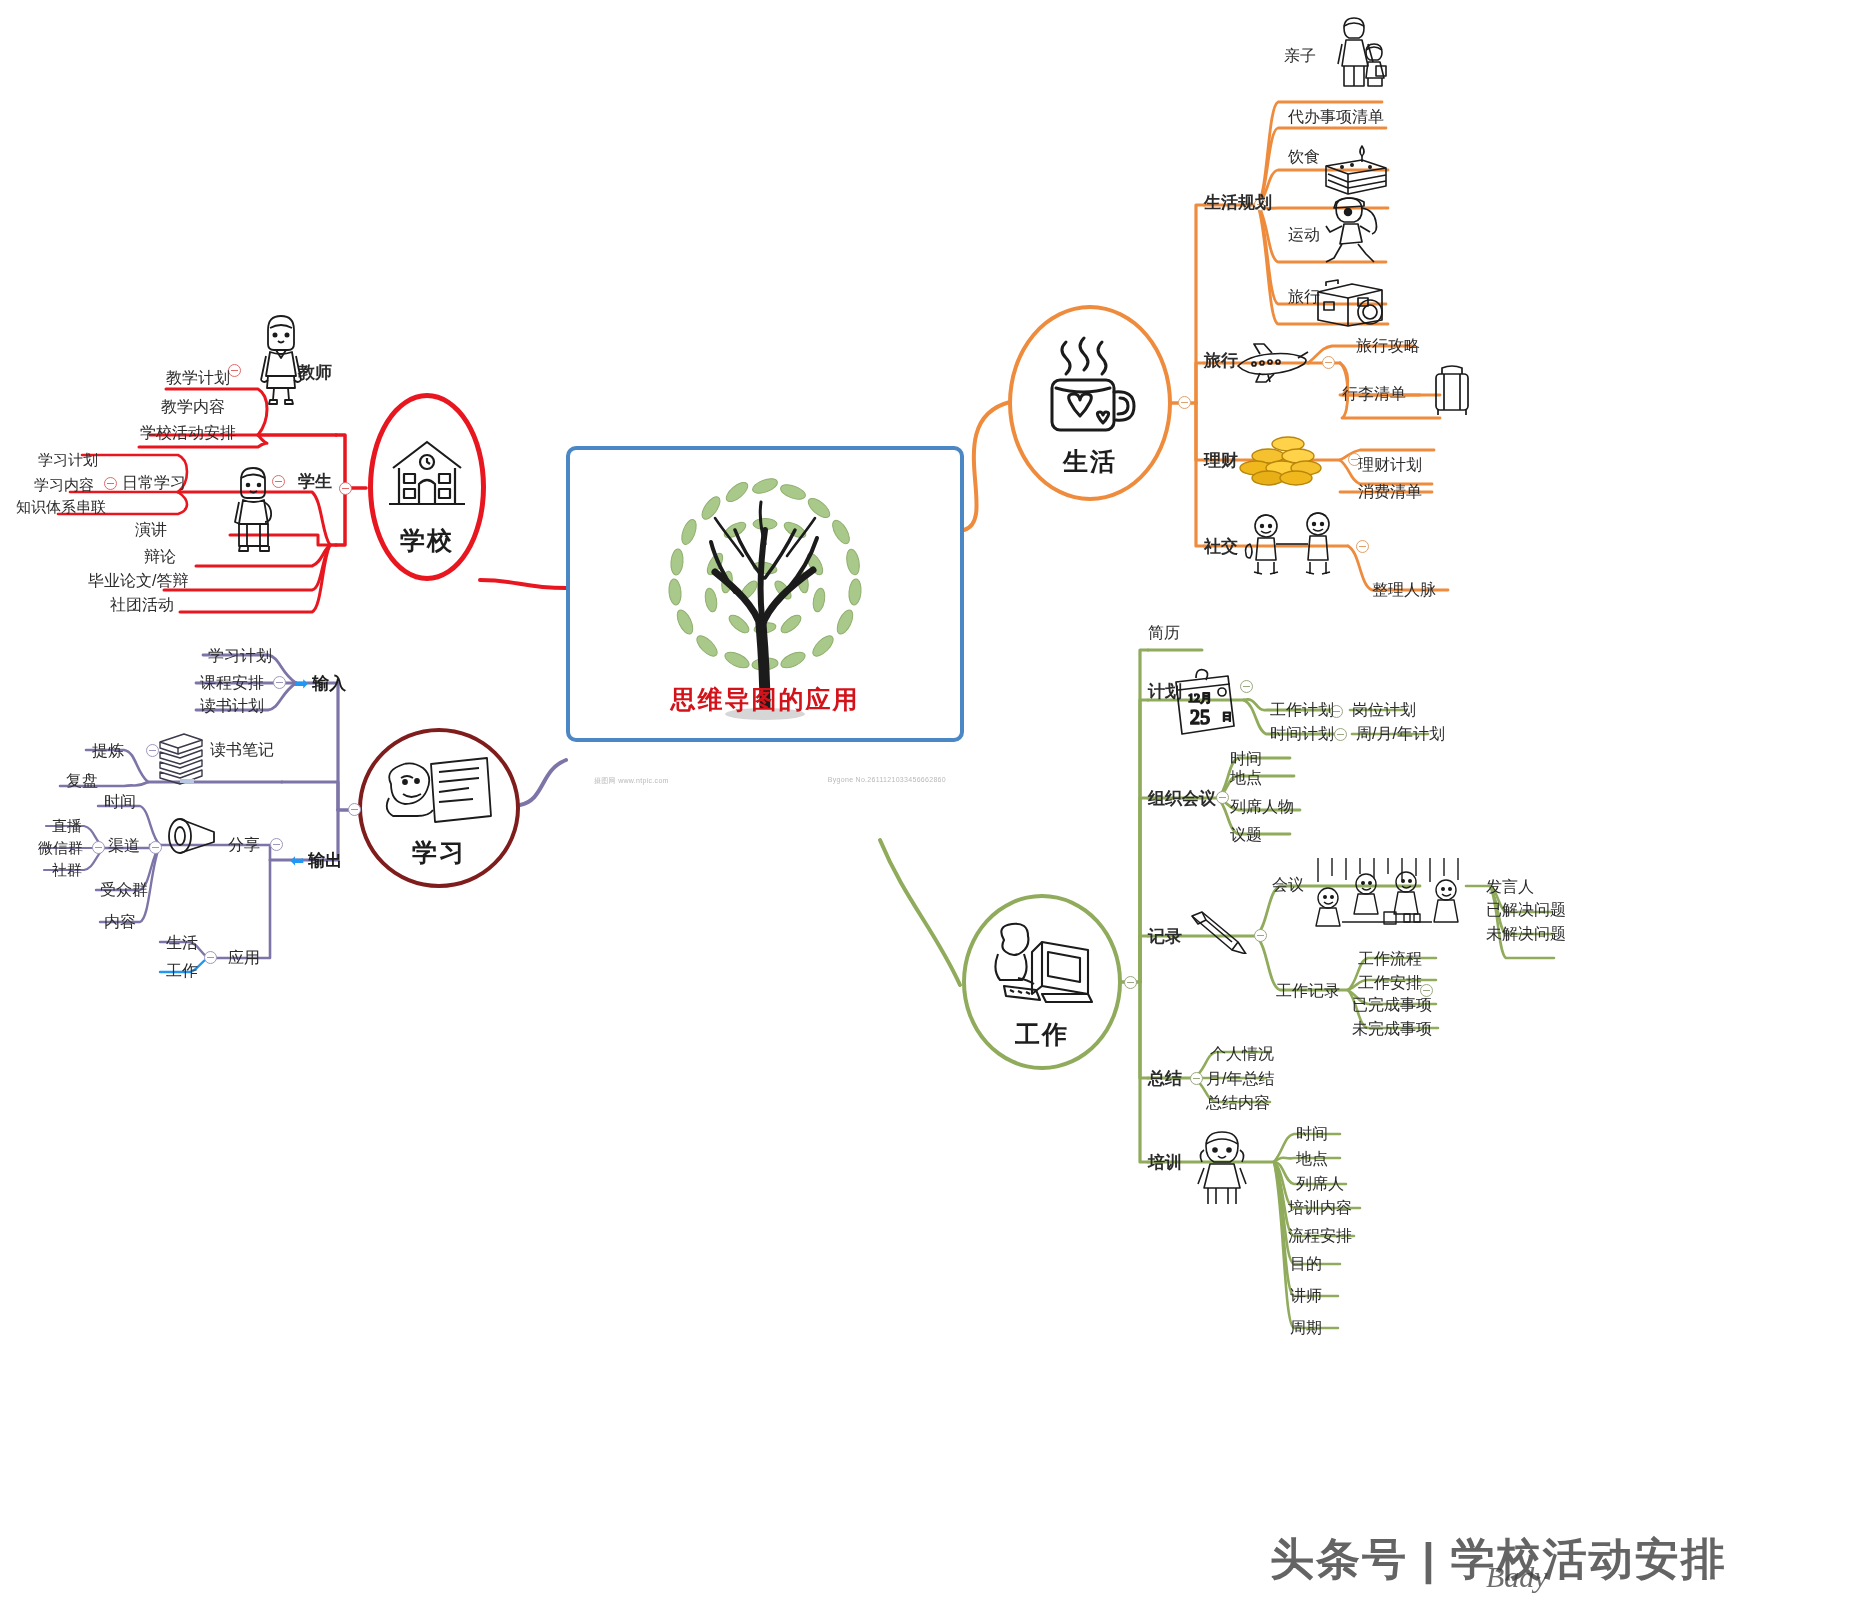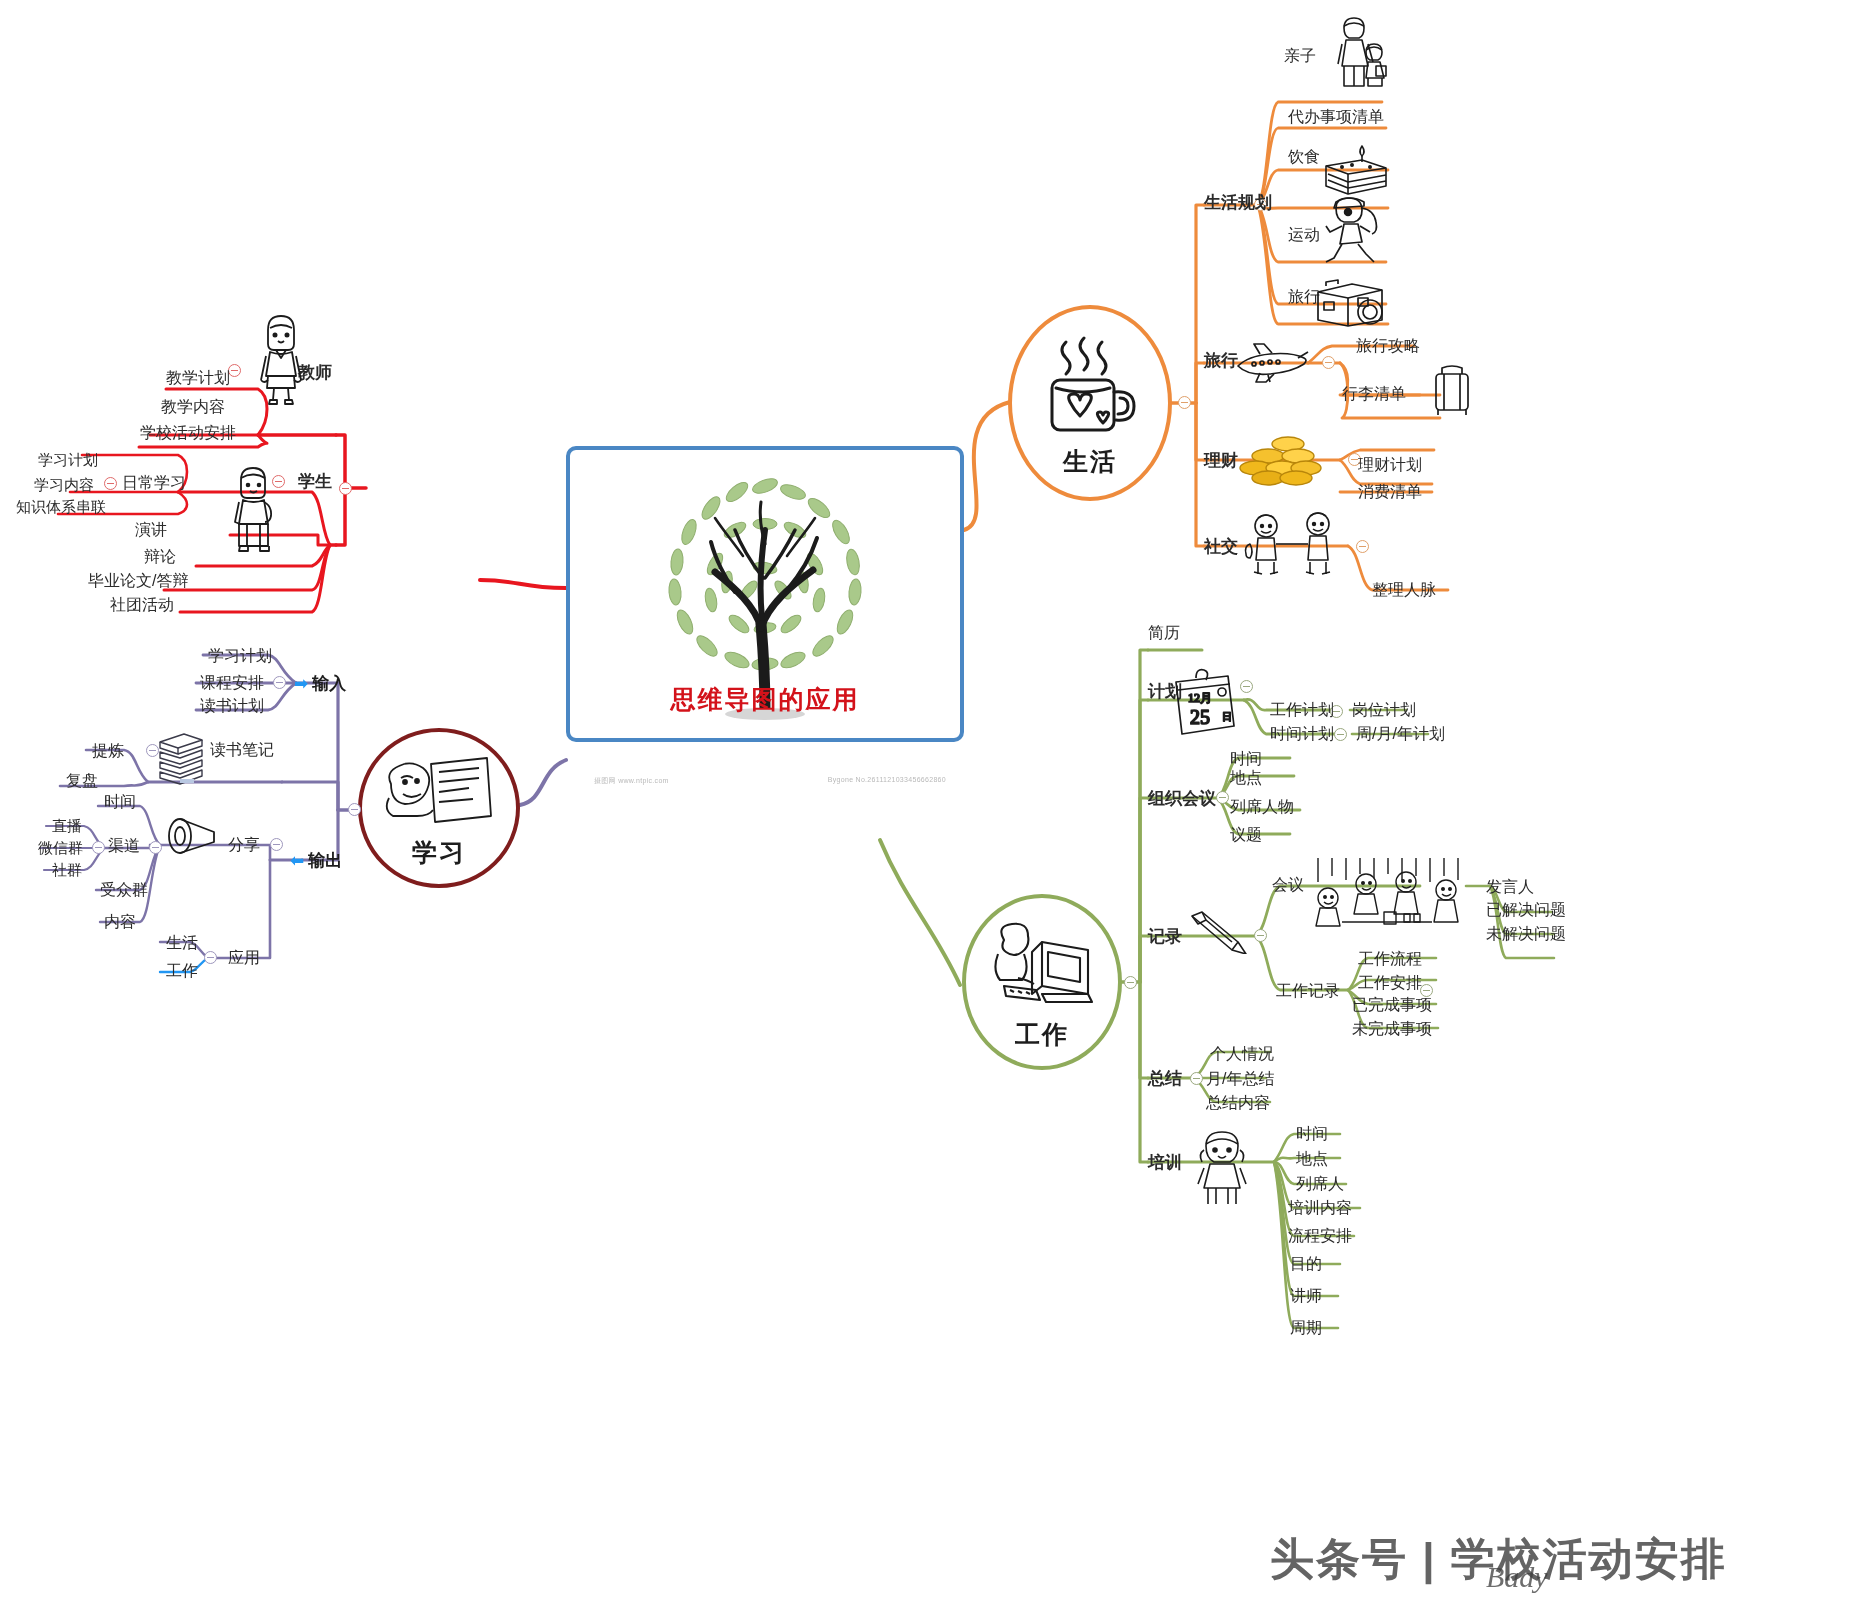--- a/index.html
+++ b/index.html
@@ -341,20 +341,39 @@
 
           <ellipse cx="150" cy="276" rx="40" ry="6" fill="#d6d6d6"></ellipse>
         </g>
       </svg>
     </div>
     <div class="wm" style="left:24px; top:326px;">摄图网 www.ntpic.com</div>
     <div class="wm" style="right:14px; top:326px;">Bygone No.2611121033456662860</div>
     <div id="center-title">思维导图的应用</div>
   </div>
 
+  <div class="hub" style="left:368px; top:393px; width:118px; height:188px; border:5px solid #e8161f;">
+    <div class="hub-art">
+      <svg class="sketch" width="88" height="78" viewBox="0 0 88 78">
+        <g fill="none" stroke="#1b1b1b" stroke-width="2.2" stroke-linejoin="round">
+          <path d="M10 34 L44 8 L78 34"></path>
+          <path d="M16 34 L16 70 L72 70 L72 34"></path>
+          <circle cx="44" cy="28" r="7"></circle>
+          <path d="M44 24 L44 28 L47 30"></path>
+          <path d="M36 70 L36 50 Q44 42 52 50 L52 70"></path>
+          <rect x="21" y="40" width="11" height="9"></rect>
+          <rect x="56" y="40" width="11" height="9"></rect>
+          <rect x="21" y="55" width="11" height="9"></rect>
+          <rect x="56" y="55" width="11" height="9"></rect>
+          <path d="M6 70 L82 70"></path>
+        </g>
+      </svg>
+    </div>
+    <div class="hub-label" style="top:126px;">学校</div>
+  </div>
   <div class="collapse r" style="left:339px; top:482px;"></div>
   <div class="collapse r" style="left:228px; top:364px;"></div>
   <div class="collapse r" style="left:104px; top:477px;"></div>
   <div class="collapse r" style="left:272px; top:475px;"></div>
 
   <div class="node lvl2" style="left:298px; top:364px;">教师</div>
   <div class="node lvl3" style="left:166px; top:369px;">教学计划</div>
   <div class="node lvl3" style="left:161px; top:398px;">教学内容</div>
   <div class="node lvl3" style="left:140px; top:424px;">学校活动安排</div>
 

